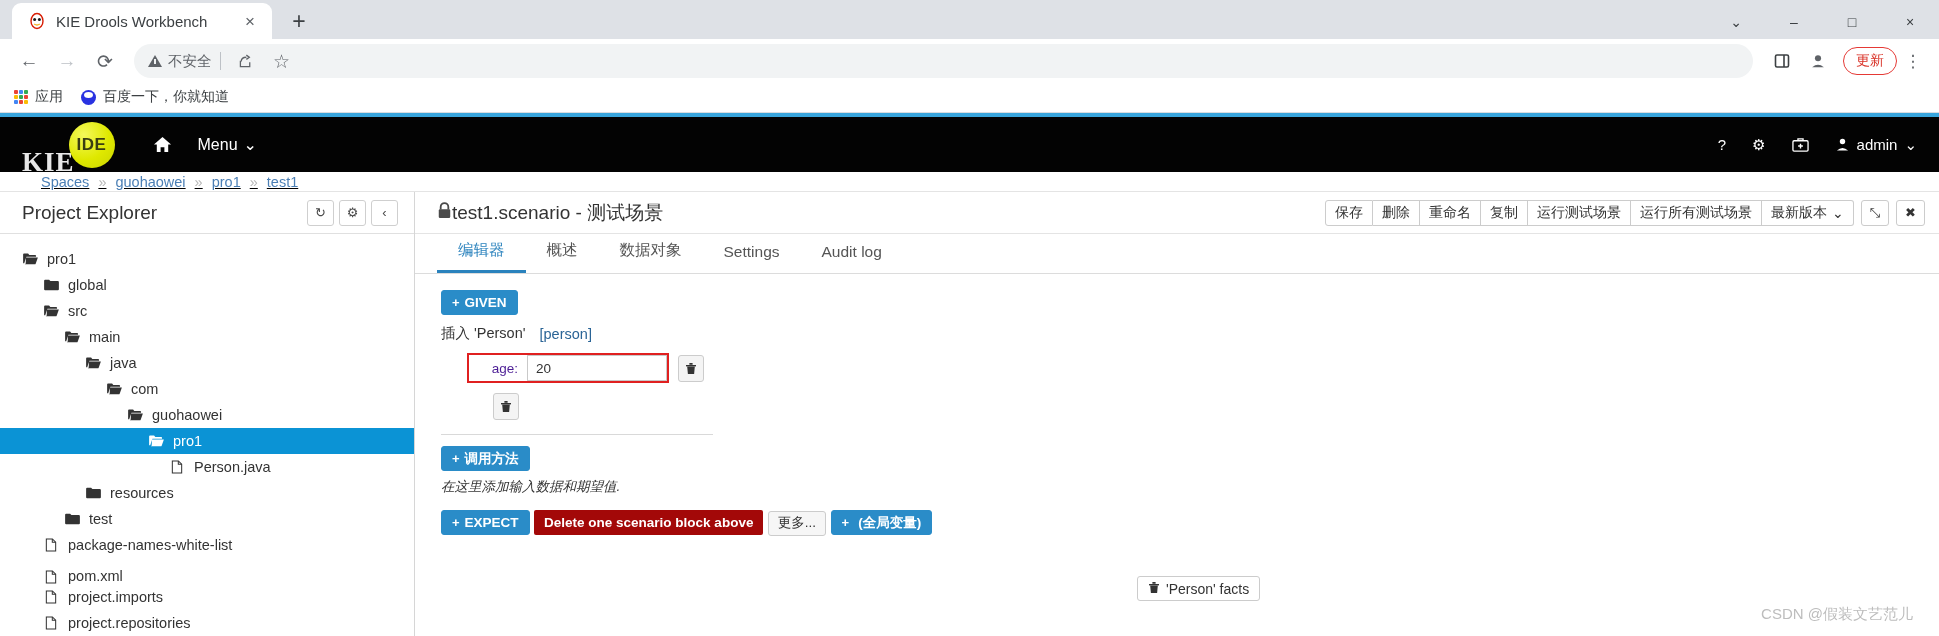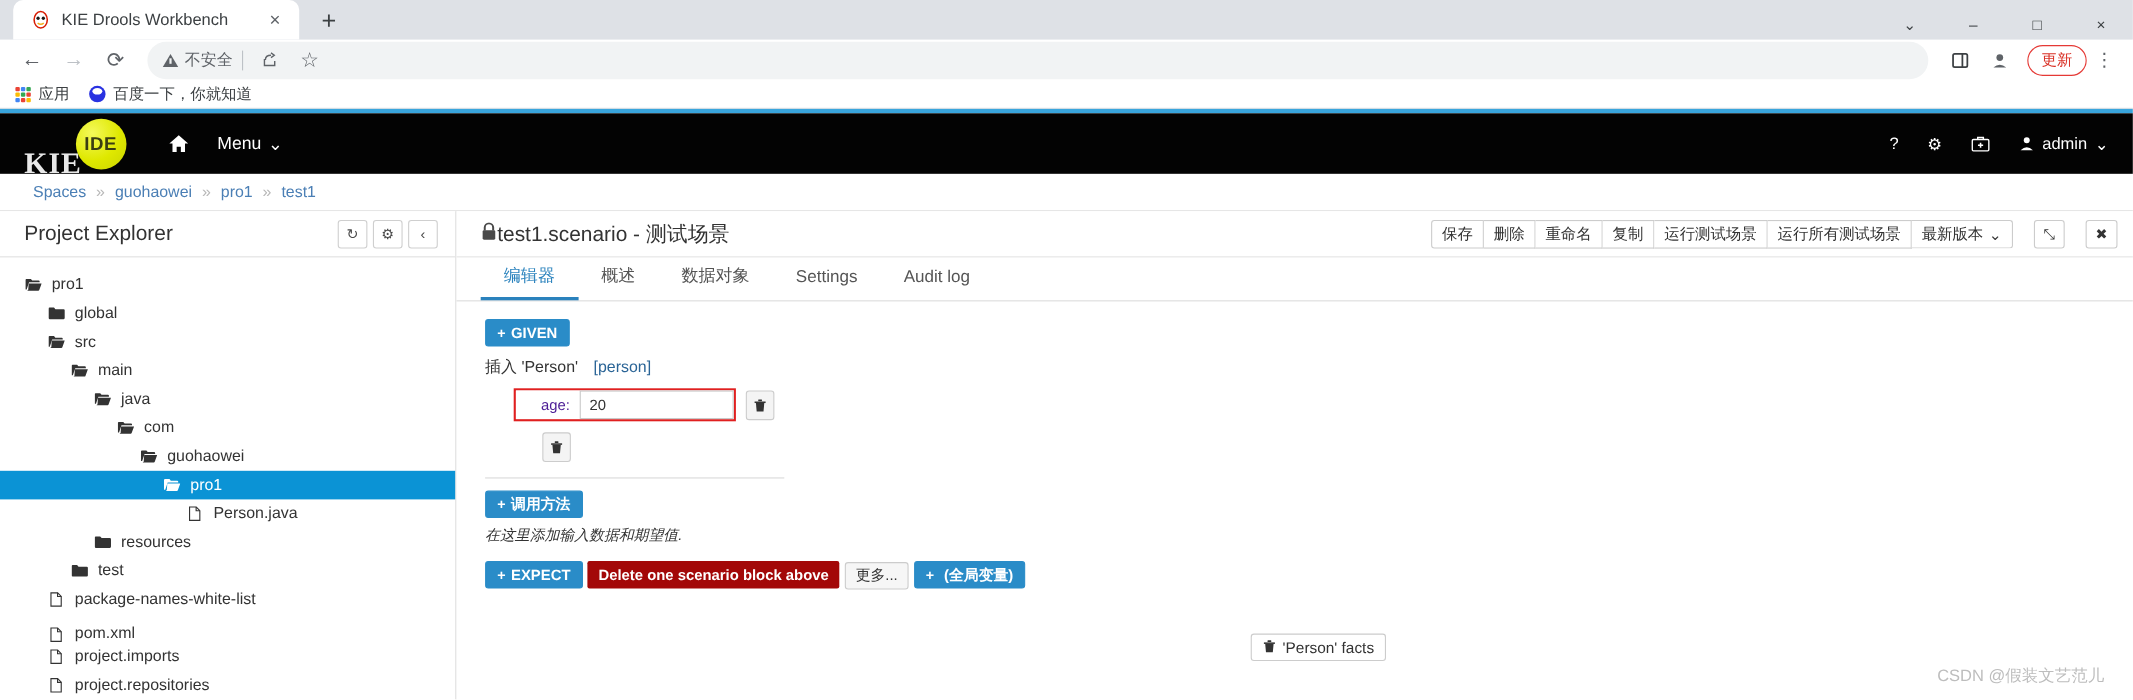--- a/index.html
+++ b/index.html
@@ -167,25 +167,26 @@
   .nav-home { font-size: 19px; color: #fff; margin-right: 26px; display: flex; align-items: center; }
   .nav-menu { font-size: 16px; color: #fff; display: flex; align-items: center; gap: 6px; }
   .nav-right {
     position: absolute; right: 22px; top: 0; height: 55px;
     display: flex; align-items: center; gap: 26px;
     font-size: 15px;
   }
   .nav-right .ni { display: flex; align-items: center; gap: 7px; color: #fff; }
 
   .breadcrumb {
-    height: 34px; display: flex; align-items: center;
-    padding: 0 30px; gap: 9px;
+    height: 20px; display: flex; align-items: center;
+    padding: 0 41px; gap: 9px;
     font-size: 14.5px;
     border-bottom: 1px solid #e4e4e4;
     background: #fff;
+    text-decoration: underline;
   }
   .bc-link { color: #4b7fb5; }
   .bc-sep { color: #b8b8b8; }
 
   .body-row { flex: 1 1 auto; display: flex; min-height: 0; }
 
   
   .sidebar {
     width: 415px; flex: 0 0 415px;
     background: #fff;
@@ -216,21 +217,21 @@
 
   
   .editor { flex: 1 1 auto; display: flex; flex-direction: column; min-width: 0; background: #fff; }
   .ed-head {
     height: 42px; display: flex; align-items: center;
     padding: 0 14px 0 22px;
     border-bottom: 1px solid #e4e4e4;
   }
   .ed-title { font-size: 19px; color: #333; display: flex; align-items: center; flex: 1 1 auto; }
   .lock { font-size: 17px; color: #4a4a4a; }
-  .ed-toolbar { display: flex; align-items: center; gap: 19px; }
+  .ed-toolbar { display: flex; align-items: center; gap: 7px; }
   .btn-group { display: flex; }
   .tb-btn {
     height: 26px; padding: 0 9px;
     border: 1px solid #ccc; background: #fff;
     border-left-width: 0;
     display: flex; align-items: center; justify-content: center;
     font-size: 14px; color: #333; white-space: nowrap;
   }
   .tb-btn:first-child { border-left-width: 1px; border-radius: 3px 0 0 3px; }
   .tb-btn:last-child { border-radius: 0 3px 3px 0; }

